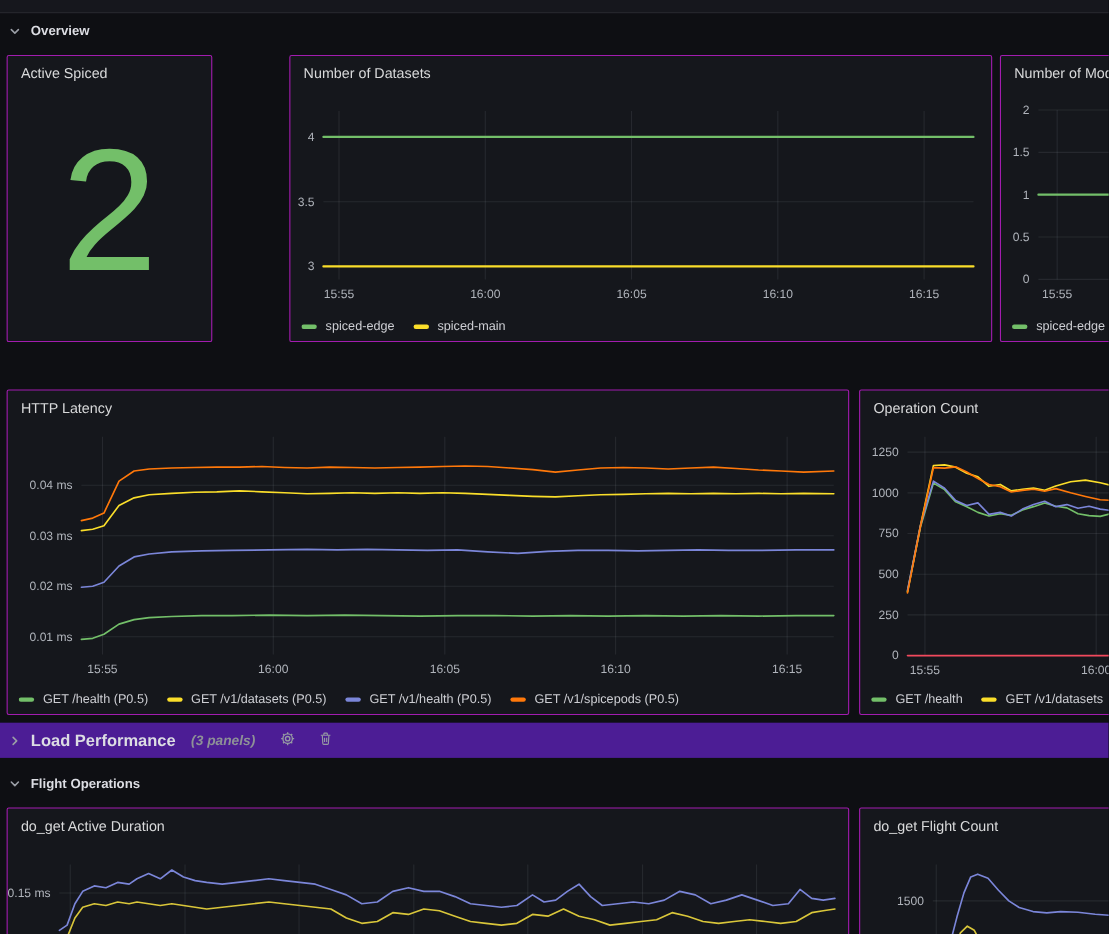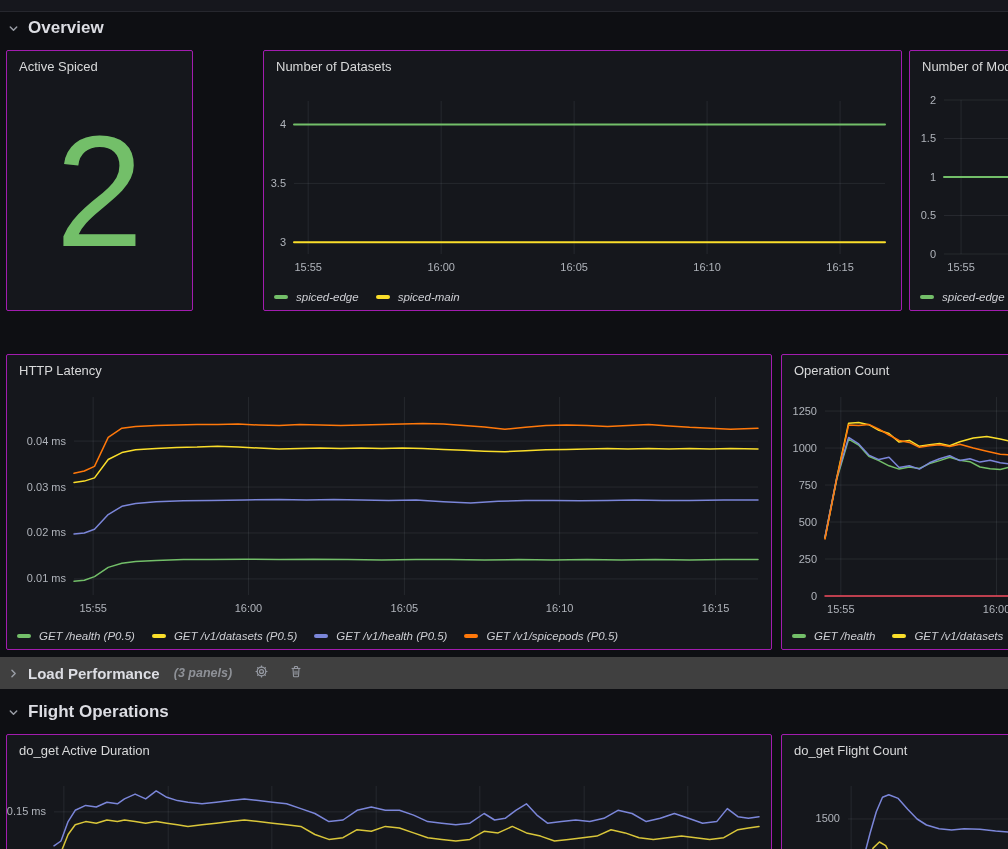--- a/index.html
+++ b/index.html
@@ -1,35 +1,35 @@
 <!DOCTYPE html>
 <html><head>
 <meta charset="utf-8">
 <style>
   html,body{margin:0;padding:0;background:#0e0f13;}
   .screen{position:relative;width:1008px;height:849px;overflow:hidden;background:#0e0f13;
           font-family:"Liberation Sans",sans-serif;}
   .topbar{position:absolute;top:0;left:0;right:0;height:11px;background:#16171d;
           border-bottom:1px solid #26272e;}
   .section-header{position:absolute;left:8px;display:flex;align-items:center;gap:9px;height:22px;
-          color:#dcdde3;font-size:17px;font-weight:700;cursor:pointer;}
+          color:#dcdde3;font-size:12px;font-weight:700;cursor:pointer;}
   .section-header .chev{color:#9a9ea6;display:flex;align-items:center;}
-  .collapsed-row{position:absolute;left:0;right:0;top:657px;height:32px;background:#404040;
+  .collapsed-row{position:absolute;left:0;right:0;top:657px;height:32px;background:#4c1d95;
           display:flex;align-items:center;padding-left:8px;color:#dcdde3;font-size:15px;font-weight:700;}
   .collapsed-row .chev{color:#9a9ea6;display:flex;align-items:center;margin-right:9px;}
   .panels-count{font-size:12.5px;font-style:italic;font-weight:700;color:#8e9197;margin-left:14px;}
   .row-icon-btn{margin-left:22px;color:#969aa3;background:none;border:none;padding:0;cursor:pointer;
           display:flex;align-items:center;}
   .panel{position:absolute;background:#15171c;border:1px solid #a21caf;border-radius:2px;overflow:hidden;}
   .panel-title{position:absolute;top:8px;left:12px;font-size:13px;font-weight:500;color:#d8d9da;
           white-space:nowrap;cursor:pointer;z-index:2;}
   .chart{position:absolute;top:28px;left:0;}
   .tick{font-size:11px;fill:#b0b4bb;font-family:"Liberation Sans",sans-serif;}
   .legend{position:absolute;bottom:7px;left:10px;right:2px;display:flex;gap:17px;align-items:flex-end;
-          white-space:nowrap;overflow:hidden;font-style:italic;}
+          white-space:nowrap;overflow:hidden;}
   .legend-item{display:flex;align-items:center;gap:8px;font-size:11.5px;color:#cdced3;cursor:pointer;flex:0 0 auto;}
   .legend-swatch{width:14px;height:4px;border-radius:2px;display:inline-block;}
   .big-number{position:absolute;top:24px;left:0;right:0;bottom:4px;display:flex;align-items:center;
           justify-content:center;font-size:158px;font-weight:500;line-height:1;}
 </style>
 </head>
 <body>
 
 <div class="screen">
 

